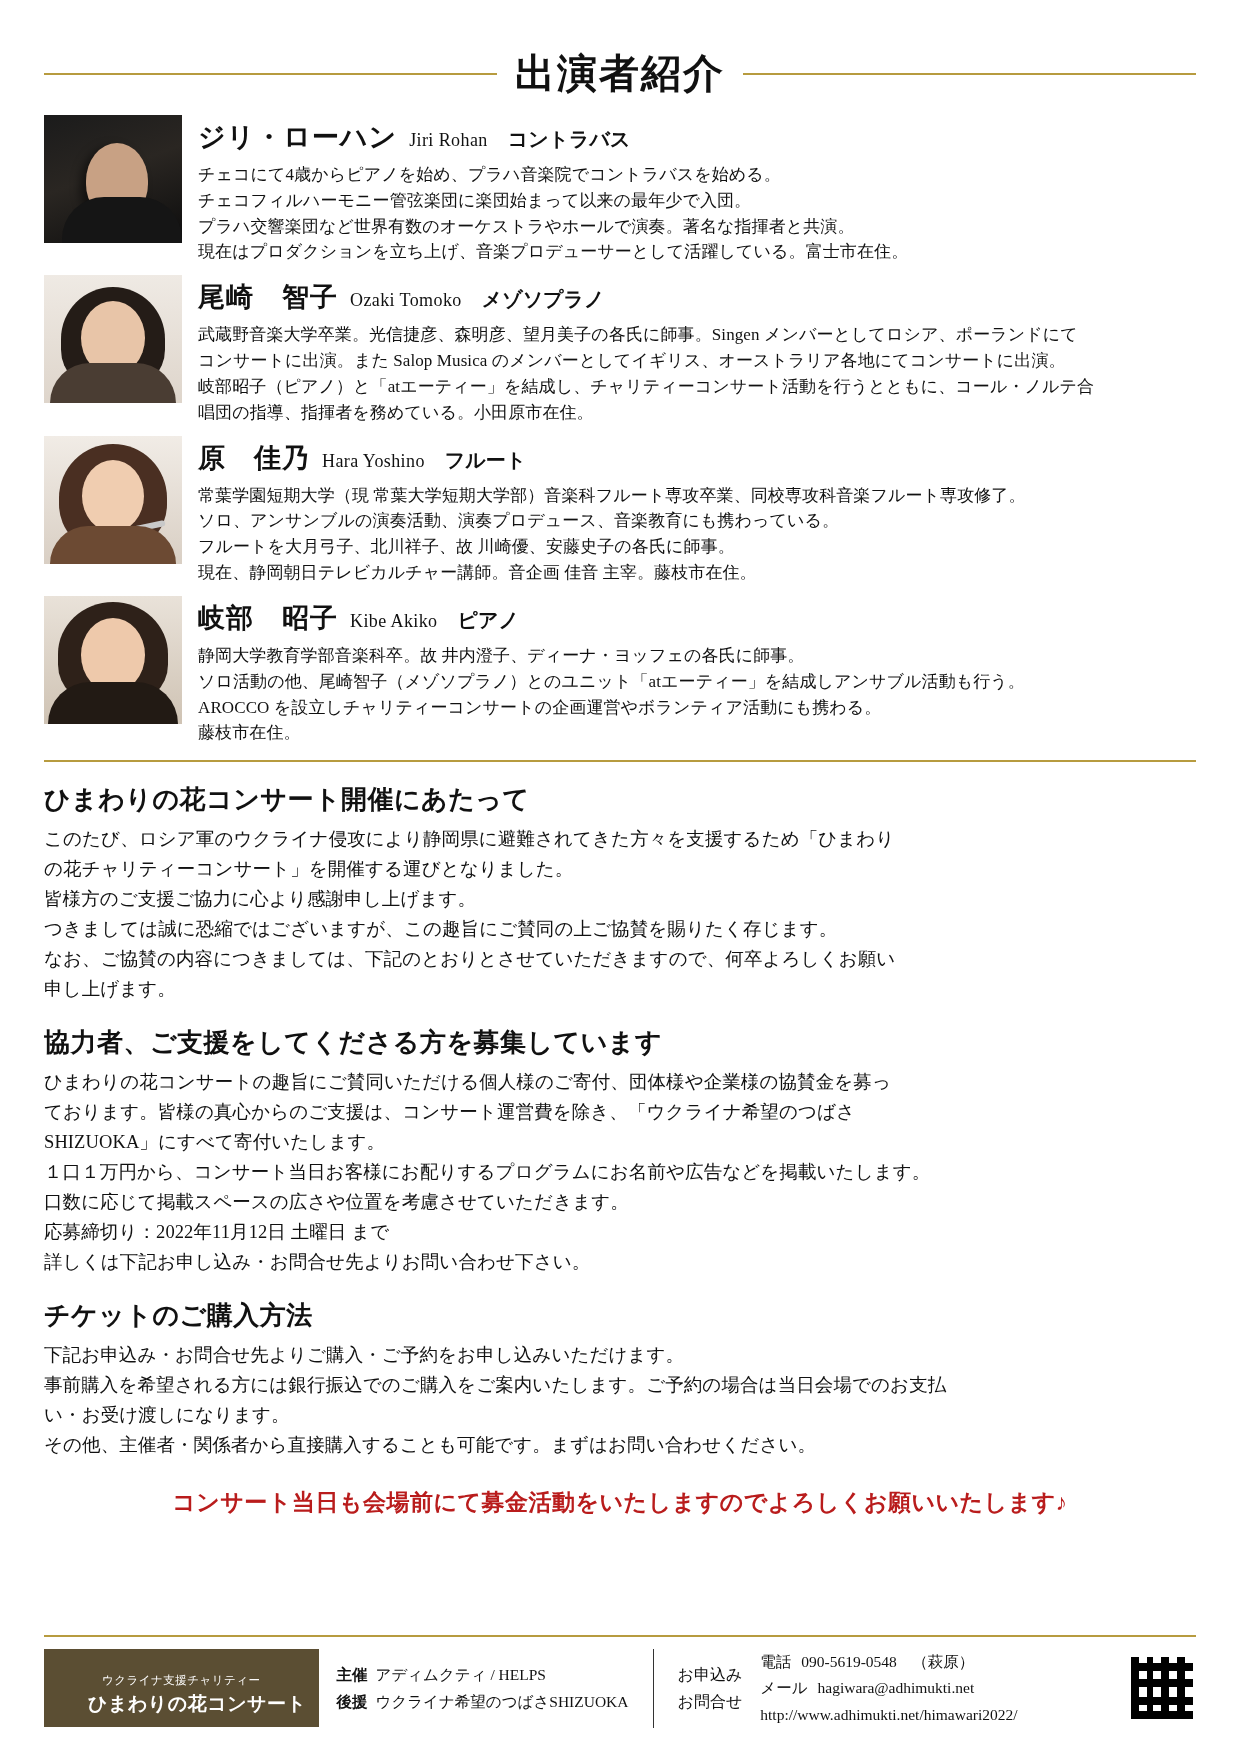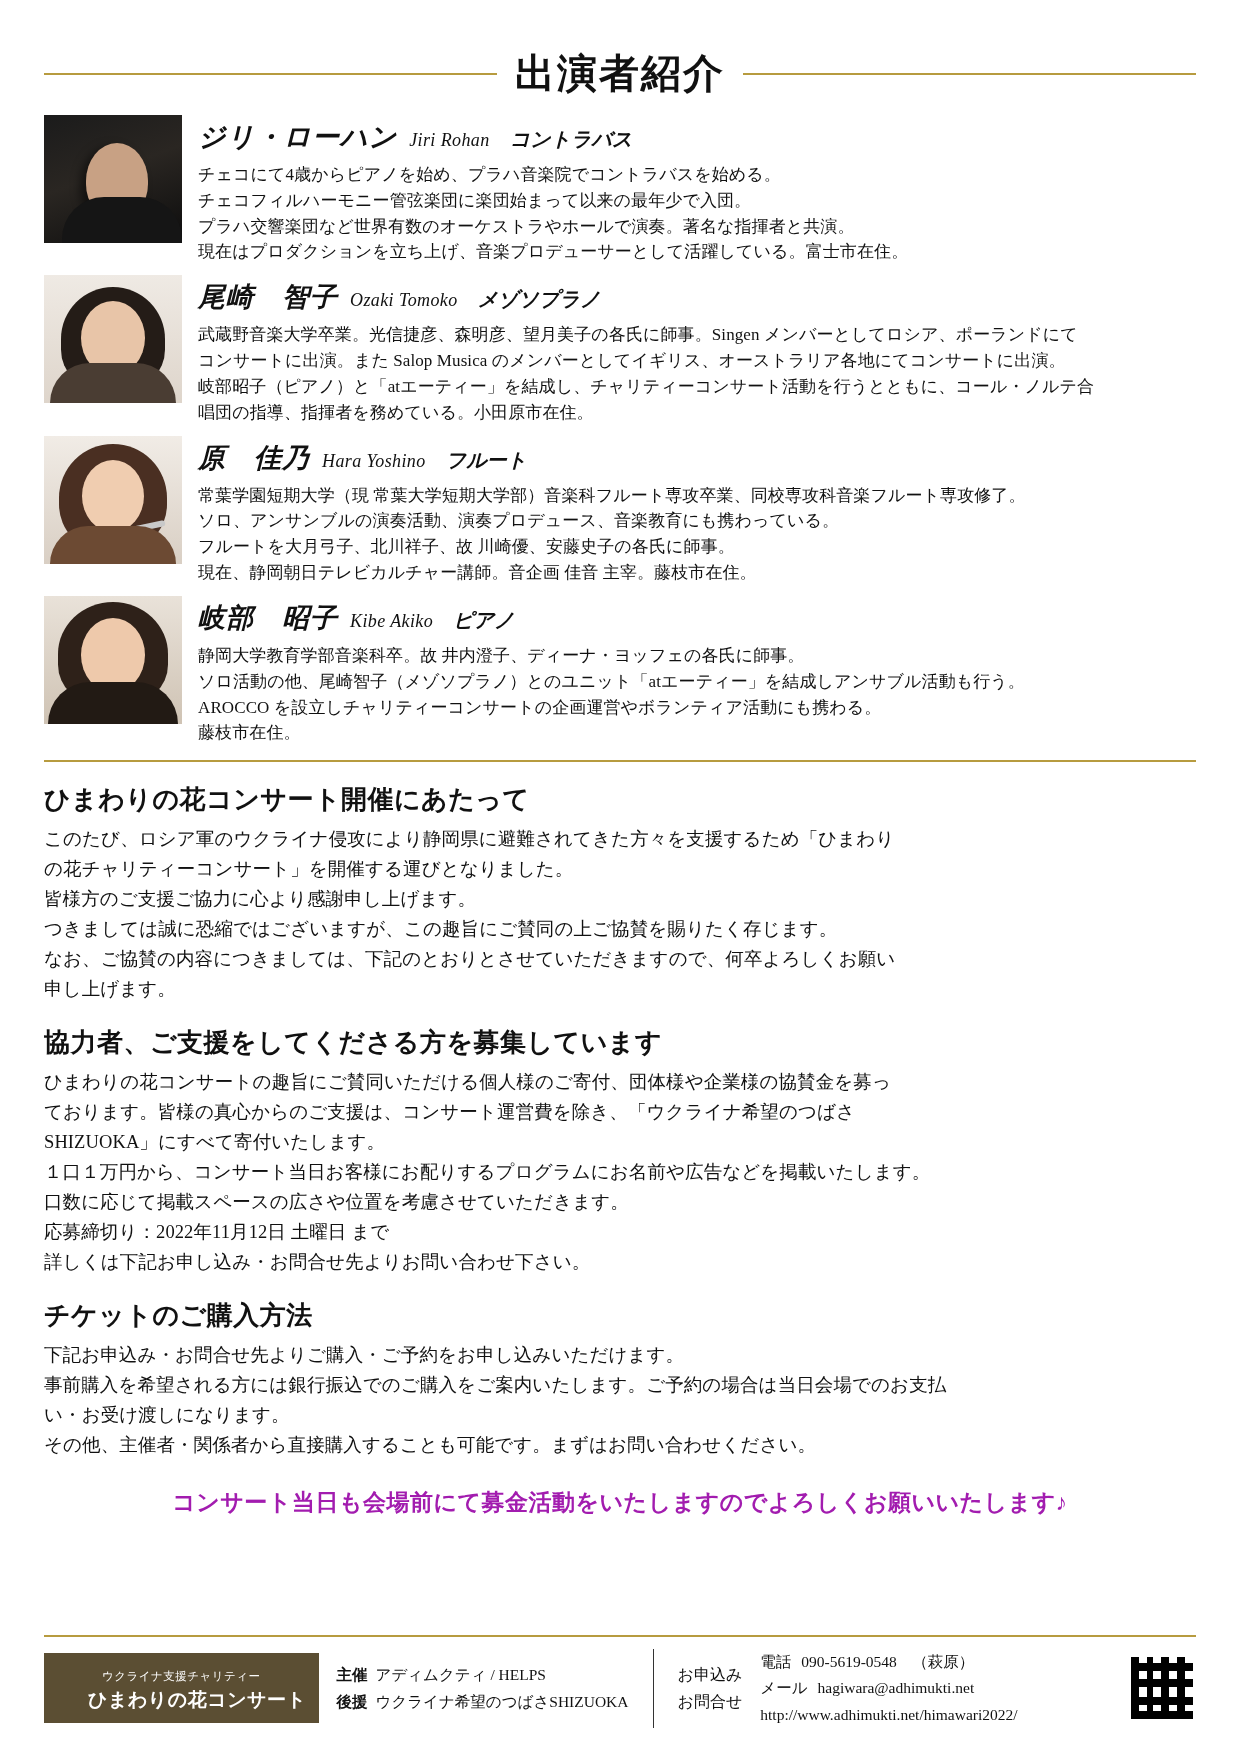--- a/index.html
+++ b/index.html
@@ -114,21 +114,20 @@
     position:absolute; width:130px; height:42px; border-radius:42px 42px 0 0;
     background:#221a14; left:4px; bottom:0;
   }
 
   .pinfo { flex: 1 1 auto; }
   .pname-row {
     display: flex;
     align-items: baseline;
     gap: 12px;
     padding-top: 4px;
-    font-style: italic;
   }
   .pname {
     font-size: 27px;
     font-weight: 700;
     letter-spacing: 1px;
   }
   .pname-en {
     font-size: 18px;
     letter-spacing: .4px;
   }
@@ -163,42 +162,42 @@
     margin: 0;
     font-size: 18.5px;
     line-height: 1.62;
     letter-spacing: .1px;
   }
   .section .line { white-space: nowrap; }
 
   .highlight {
     margin-top: 26px;
     text-align: center;
-    color: #a21caf;
+    color: #b91c1c;
     font-size: 23px;
     font-weight: 700;
     letter-spacing: .5px;
   }
 
   
   .footer {
     position: absolute;
     left: 44px;
     right: 44px;
     bottom: 26px;
     border-top: 2px solid #b79b3f;
     padding-top: 12px;
     display: flex;
     align-items: center;
     gap: 18px;
   }
   .logo {
     background: #5b4e33;
     color: #fff;
-    padding: 16px 12px 10px 12px;
+    padding: 24px 12px 10px 12px;
     text-align: center;
     flex: 0 0 auto;
   }
   .logo .l1 { font-size: 11.5px; letter-spacing: .5px; }
   .logo .l2 { font-size: 19px; font-weight: 700; margin-top: 3px; letter-spacing: .5px; margin-left: 32px; }
   .org {
     flex: 0 0 auto;
     font-size: 15.5px;
     line-height: 1.75;
   }

